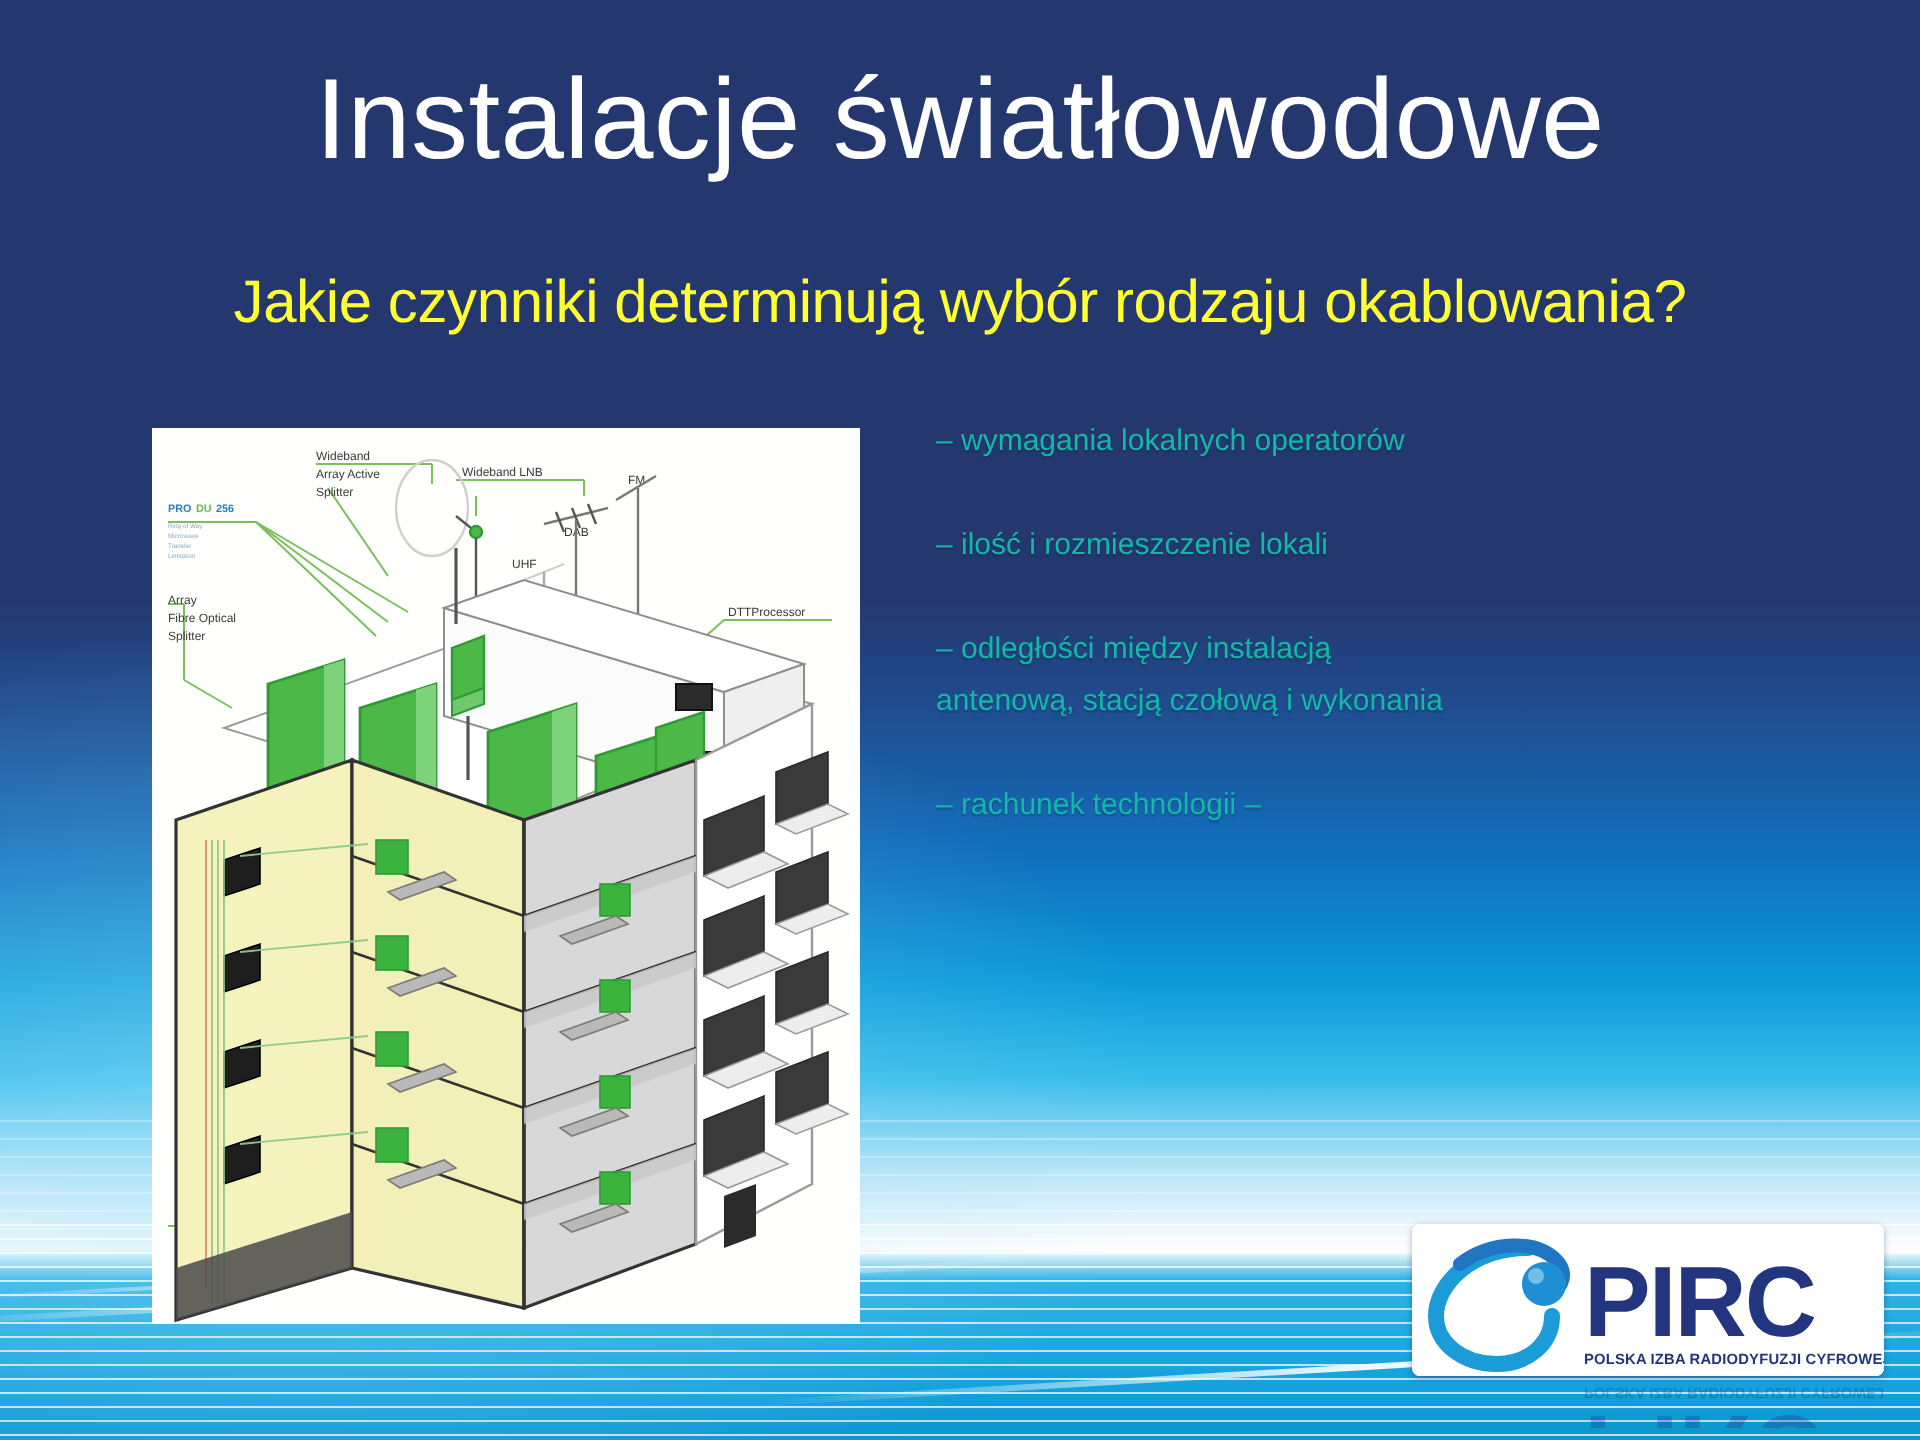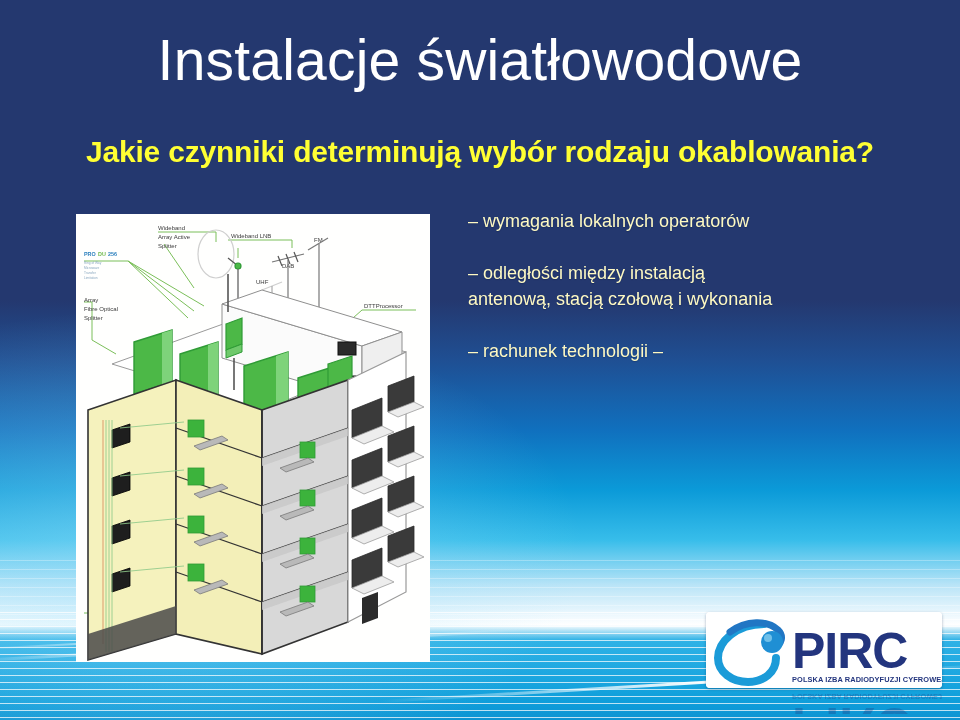--- a/index.html
+++ b/index.html
@@ -66,32 +66,32 @@
     text-align:center;
     font-size:57px; line-height:64px;
     font-weight:400;
     color:#ffffff;
     letter-spacing:.2px;
   }
   .subtitle {
     position:absolute; left:0; top:133px; width:960px;
     text-align:center;
     font-size:30px; line-height:38px;
-    font-weight:bold;
+    font-weight:normal;
     color:#ffff33;
     letter-spacing:-.2px;
   }
 
   
   .bullets {
     position:absolute; left:468px; top:208px; width:484px;
   }
   .bullet {
-    color:#fef9c3;
-    font-size:18px;
+    color:#14b8a6;
+    font-size:15px;
     line-height:26px;
     margin-bottom:26px;
     text-shadow:0 1px 1px rgba(0,20,60,.28);
   }
   .bullet .ln { display:block; white-space:pre; }
 
   
   .pic {
     position:absolute; left:76px; top:214px; width:354px; height:448px;
     background:#fffffe;
@@ -132,20 +132,23 @@
   <div class="title">Instalacje światłowodowe</div>
 
   <div class="subtitle">Jakie czynniki determinują wybór rodzaju okablowania?</div>
 
   <div class="bullets">
 
     <div class="bullet">
       <span class="ln">– wymagania lokalnych operatorów</span>
     </div>
 
+    <div class="bullet">
+      <span class="ln">– ilość i rozmieszczenie lokali</span>
+    </div>
 
     <div class="bullet">
       <span class="ln">– odległości między instalacją</span>
       <span class="ln">antenową, stacją czołową i wykonania</span>
     </div>
 
 
     <div class="bullet">
       <span class="ln">– rachunek technologii –</span>
     </div>

